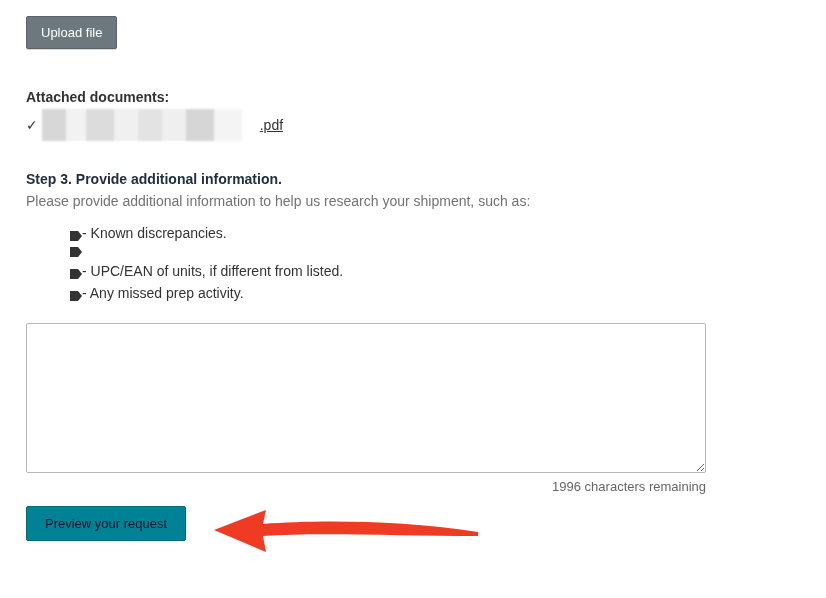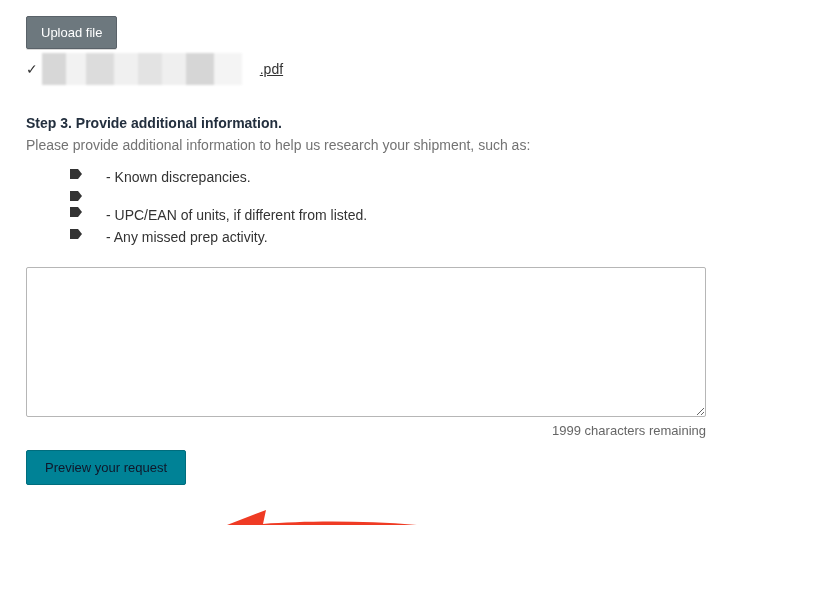--- a/index.html
+++ b/index.html
@@ -58,22 +58,22 @@
     margin-top: 6px;
     color: #737373;
   }
   ul.bullets {
     list-style: none;
     padding: 0;
     margin: 16px 0 0 0;
   }
   ul.bullets li {
     display: flex;
-    align-items: flex-start;
-    gap: 24px;
+    align-items: flex-end;
+    gap: 0;
     margin-bottom: 6px;
     color: #333;
     padding-left: 44px;
   }
   .tag-icon {
     width: 12px;
     height: 10px;
     flex: 0 0 auto;
   }
   .tag-icon svg { display:block; }
@@ -116,20 +116,21 @@
     pointer-events: none;
   }
 </style>
 </head>
 <body>
 
 <div class="page">
 
   <button class="btn-upload">Upload file</button>
 
+  <div class="attached-label">Attached documents:</div>
 
   <div class="attached-row">
     <span class="check">✓</span>
     <span class="blur-box"></span>
     <span class="ext">.pdf</span>
   </div>
 
   <div class="step-title">Step 3. Provide additional information.</div>
 
   <div class="step-desc">Please provide additional information to help us research your shipment, such as:</div>
@@ -163,21 +164,21 @@
         <svg viewBox="0 0 12 10" width="12" height="10">
             <path d="M0 0 H8 L12 5 L8 10 H0 Z" fill="#333"></path>
           </svg>
       </span>
       <span>- Any missed prep activity.</span>
     </li>
   </ul>
 
   <div class="textarea-wrap">
     <textarea class="additional" style=""></textarea>
-    <div class="char-remaining">1999 characters remaining</div>
+    <div class="char-remaining">1996 characters remaining</div>
   </div>
 
   <button class="btn-preview">Preview your request</button>
 
   <div class="arrow-overlay">
     <svg width="280" height="80" viewBox="0 0 280 80">
       <g fill="#ef3b24">
         <path d="M 270 42
                  C 190 30, 110 30, 55 34
                  L 58 20

